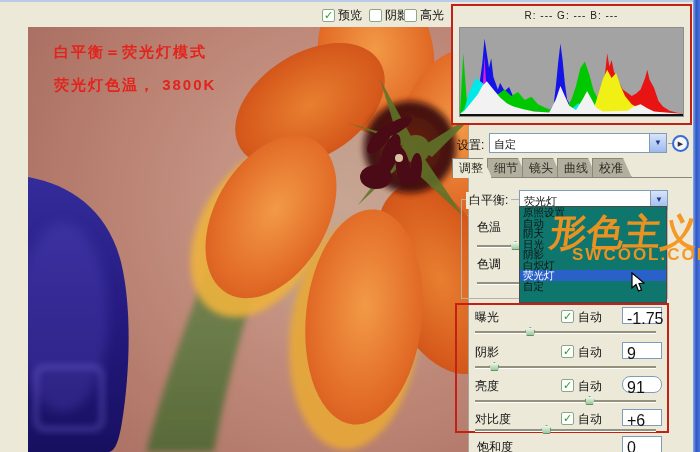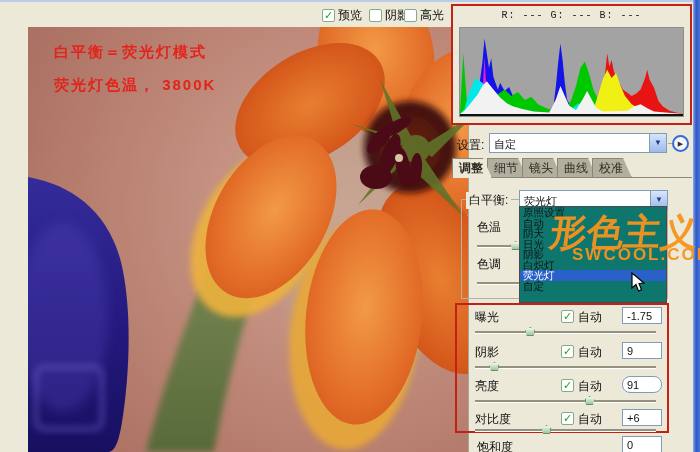--- a/index.html
+++ b/index.html
@@ -23,21 +23,21 @@
   .photo svg { position:absolute; left:0; top:0; }
   .anno { position:absolute; left:26px; font-size:15px; font-weight:bold; color:#e3231c;
           letter-spacing:2px; white-space:nowrap; }
   .anno.l1 { top:16px; }
   .anno.l2 { top:49px; }
 
   
   .hist-panel { position:absolute; left:451px; top:4px; width:241px; height:121px;
                 border:2px solid #c42116; background:#ece9d8; }
   .rgb-readout { margin-top:4px; text-align:center; font-size:10px; color:#222;
-                 font-family:Liberation Mono, monospace; letter-spacing:1px; }
+                 font-family:Liberation Sans, sans-serif; letter-spacing:1px; }
   .hist-box { position:absolute; left:6px; top:21px; width:225px; height:90px;
               background:#a3a3a3; border:1px solid #8e8e8e; }
   .hist-box svg { display:block; }
 
   
   .set-label { position:absolute; left:457px; top:137px; font-size:12px; }
   .combo { position:absolute; background:#fff; border:1px solid #7f9db9; font-size:11px; }
   .combo .txt { position:absolute; left:4px; top:3px; white-space:nowrap; }
   .combo .btn { position:absolute; right:0; top:0; bottom:0; width:17px;
                 background:linear-gradient(#d7e5fa,#9db9ec); border-left:1px solid #7f9db9;
@@ -49,21 +49,21 @@
   .flyout-dash { position:absolute; left:668px; top:143px; width:4px; height:1px; background:#9aa; }
 
   
   .tabbar { position:absolute; left:452px; top:158px; width:240px; height:20px; display:flex; }
   .tab { position:relative; height:20px; padding:0 9px 0 7px; margin-right:-5px; font-size:12px;
          line-height:20px; color:#2e2c24; }
   .tab .bg { position:absolute; inset:0; background:#b3af9e; border:1px solid #8a8778; border-bottom:none;
              clip-path:polygon(0 0,calc(100% - 9px) 0,100% 100%,0 100%); }
   .tab span { position:relative; }
   .tab.active .bg { background:#ece9d8; }
-  .tab.active { z-index:2; font-weight:bold; }
+  .tab.active { z-index:2; font-weight:normal; }
   .tab-underline { position:absolute; left:452px; top:177px; width:240px; height:1px; background:#8a8778; }
 
   
   .wb-fieldset { position:absolute; left:461px; top:199px; width:207px; height:100px;
                  border:1px solid #b5b2a5; }
   .wb-label { position:absolute; left:466px; top:192px; padding:0 3px; background:#ece9d8; font-size:12px; }
   .wb-field { left:519px; top:190px; width:149px; height:20px; }
   .sl-label { position:absolute; font-size:12px; }
   .track { position:absolute; height:2px; background:#95917f; box-shadow:0 1px 0 #fff; }
   .thumb { position:absolute; width:10px; height:9px;
@@ -82,21 +82,21 @@
   .wm2 { position:absolute; left:572px; top:245px; z-index:6; font-size:17px; font-weight:bold;
          color:#f6941d; letter-spacing:2px; opacity:.95; pointer-events:none; }
   .cursor { position:absolute; left:631px; top:272px; z-index:7; }
 
   
   .adj-box { position:absolute; left:455px; top:303px; width:214px; height:130px;
              border:2px solid #c42116; z-index:4; }
   .adj-box .lbl { position:absolute; left:18px; font-size:12px; }
   .adj-box .cb { position:absolute; left:104px; }
   .adj-box .auto { position:absolute; left:121px; font-size:12px; }
-  .valbox { position:absolute; background:#fff; border:1px solid #7f9db9; font-size:11px;
+  .valbox { position:absolute; background:#fff; border:1px solid #7f9db9; font-size:16px;
             padding:2px 0 0 4px; width:40px; height:17px; }
   .adj-box .valbox { left:165px; }
   .adj-box .track { left:18px; width:181px; }
 
   .sat-label { position:absolute; left:477px; top:439px; font-size:12px; z-index:4; }
   .sat-val { left:622px; top:436px; z-index:4; }
 
   .blue-strip { position:absolute; left:693px; top:0; width:7px; height:452px;
                 background:linear-gradient(90deg,#8aa9e8,#2e58c5 45%,#4a74d8); }
 </style>

